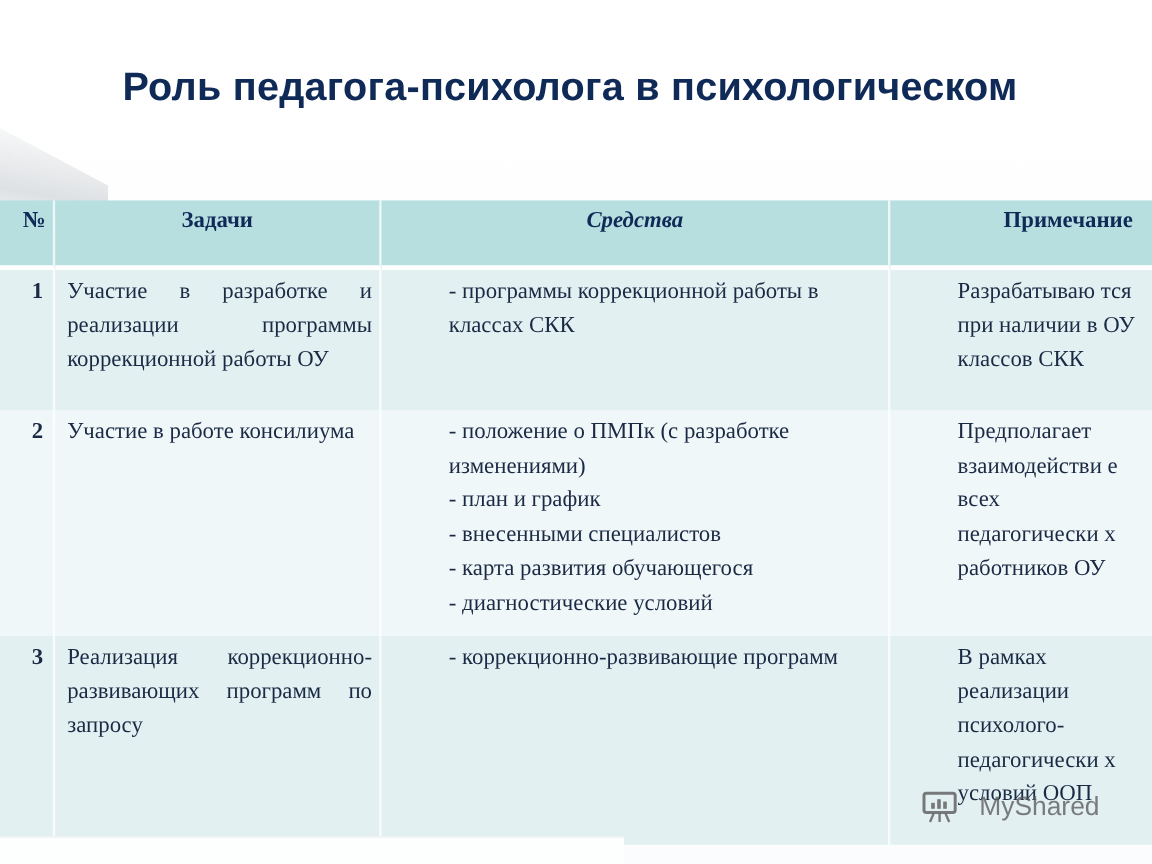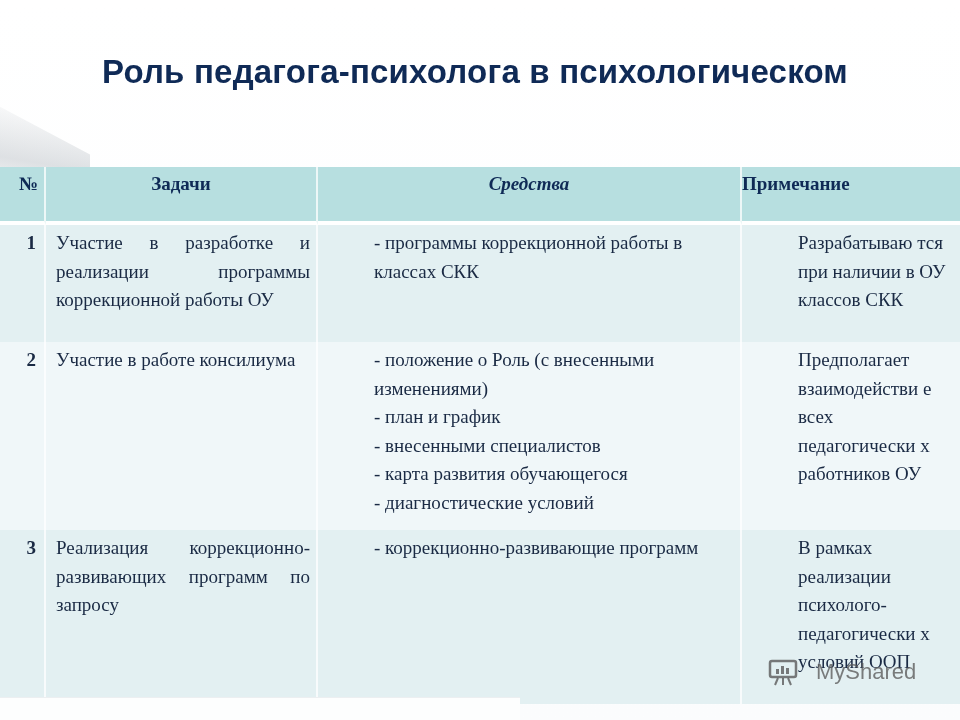--- a/index.html
+++ b/index.html
@@ -44,21 +44,21 @@
     padding-top: 6px;
     border-bottom: 4px solid #ffffff;
   }
   .col-num { width: 46px; }
   .col-task { width: 272px; }
   .col-means { width: 424px; }
   .col-note { width: 218px; }
   .th-num { text-align: right; padding-right: 6px !important; }
   .th-task { text-align: center; }
   .th-means { text-align: center; font-style: italic; }
-  .th-note { text-align: left; padding-right: 16px !important; }
+  .th-note { text-align: right; padding-right: 16px !important; }
   .tbl tbody td {
     font-size: 19px; line-height: 28.5px; color: #1a2a44;
   }
   .row-1 td { background: #e3f0f2; height: 113px; }
   .row-2 td { background: #f0f7f9; height: 184px; }
   .row-3 td { background: #e3f0f2; height: 170px; }
   .cell-num {
     text-align: right; font-weight: bold; padding-right: 8px !important;
     padding-top: 4px !important; color: #0f2a56;
   }
@@ -114,21 +114,21 @@
       <td class="cell-task">Участие в разработке и реализации программы коррекционной работы ОУ</td>
       <td class="cell-means">
         <span class="line">- программы коррекционной работы в классах СКК</span>
       </td>
       <td class="cell-note">Разрабатываю тся при наличии в ОУ классов СКК</td>
     </tr>
     <tr class="row-2">
       <td class="cell-num">2</td>
       <td class="cell-task">Участие в работе консилиума</td>
       <td class="cell-means">
-        <span class="line">- положение о Роль (с внесенными изменениями)</span>
+        <span class="line">- положение о ПМПк (с разработке изменениями)</span>
         <span class="line">- план и график</span>
         <span class="line">- внесенными специалистов</span>
         <span class="line">- карта развития обучающегося</span>
         <span class="line">- диагностические условий</span>
       </td>
       <td class="cell-note">Предполагает взаимодействи е всех педагогически х работников ОУ</td>
     </tr>
     <tr class="row-3">
       <td class="cell-num">3</td>
       <td class="cell-task">Реализация коррекционно-развивающих программ по запросу</td>

